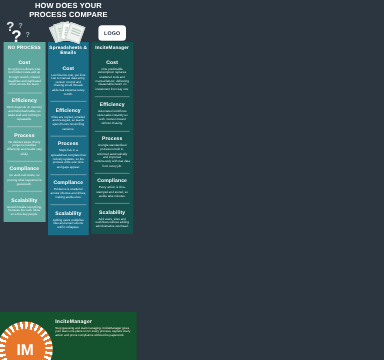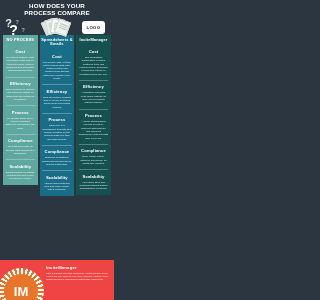--- a/index.html
+++ b/index.html
@@ -123,21 +123,21 @@
   .c3 .col-body, .c3 .col-name-wrap { background:#14514f; }
   .c1 .cell-text { color:#f1f8f7; }
   .c2 .cell-text { color:#e6f2f6; }
   .c3 .cell-text { color:#dfeceb; }
 
   
   .footer {
     position:absolute;
     left:0; bottom:0;
     width:114px; height:40px;
-    background:#ef4444;
+    background:#14532d;
     overflow:hidden;
   }
   .starburst {
     position:absolute; left:-2px; bottom:-14px;
     width:46px; height:46px; border-radius:50%;
     background:
       repeating-conic-gradient(#ffffff 0deg 6deg, #e8762a 6deg 12deg);
   }
   .starburst-inner {
     position:absolute; left:6px; top:6px;

